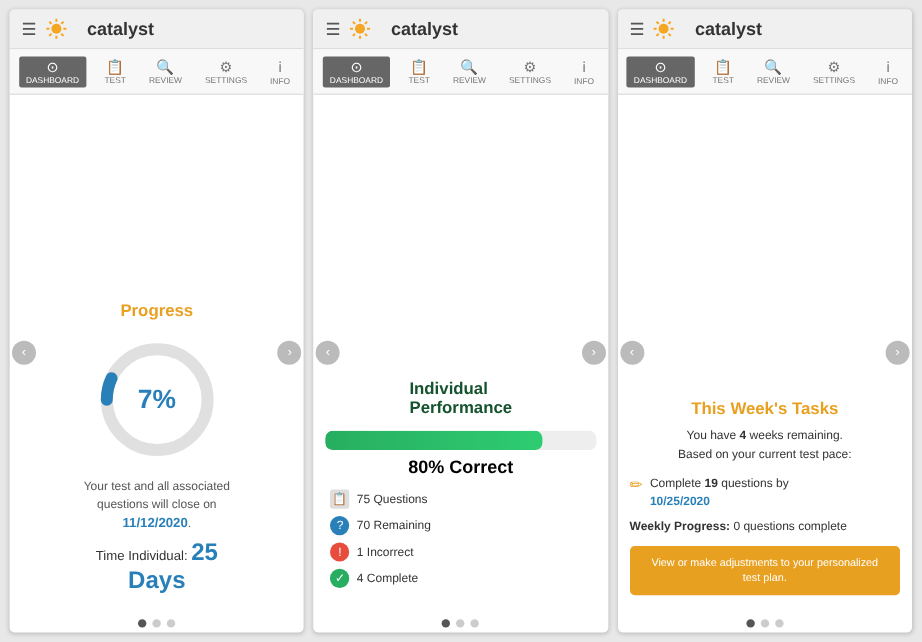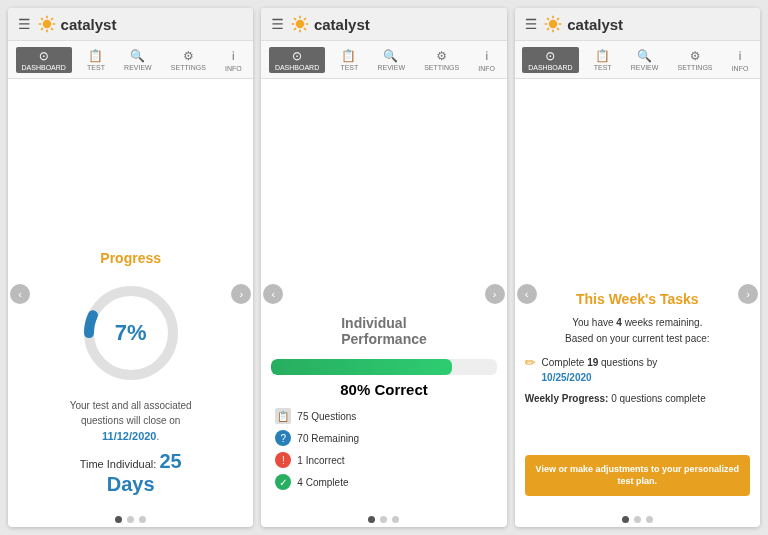--- a/index.html
+++ b/index.html
@@ -40,21 +40,21 @@
       border-bottom: 1px solid #ddd;
     }
     .hamburger {
       font-size: 14px;
       color: #555;
       cursor: pointer;
     }
     .logo-container {
       display: flex;
       align-items: center;
-      gap: 4px;
+      gap: 16px;
     }
     .logo-sun {
       width: 20px;
       height: 20px;
     }
     .logo-text {
       font-size: 15px;
       font-weight: bold;
       color: #333;
     }
@@ -96,21 +96,21 @@
       position: relative;
       justify-content: flex-end;
     }
     
     .section-title {
       font-size: 14px;
       font-weight: bold;
       margin-bottom: 8px;
     }
     .title-progress { color: #e8a020; }
-    .title-performance { color: #737373; }
+    .title-performance { color: #14532d; }
     .title-tasks { color: #e8a020; }
 
     
     .donut-container {
       position: relative;
       width: 110px;
       height: 110px;
       margin: 4px 0 10px;
     }
     .donut-svg {
@@ -279,22 +279,21 @@
       background: #e8a020;
       color: white;
       border: none;
       border-radius: 4px;
       padding: 8px 10px;
       font-size: 9px;
       text-align: center;
       cursor: pointer;
       width: 100%;
       line-height: 1.4;
-      font-weight: bold;
-      margin-top: 41px;
+      font-weight: normal;
     }
   </style>
 </head>
 <body>
 
 <div class="panels-container">
 
   <div class="panel">
     <div class="panel-header">
       <span class="hamburger">☰</span>

